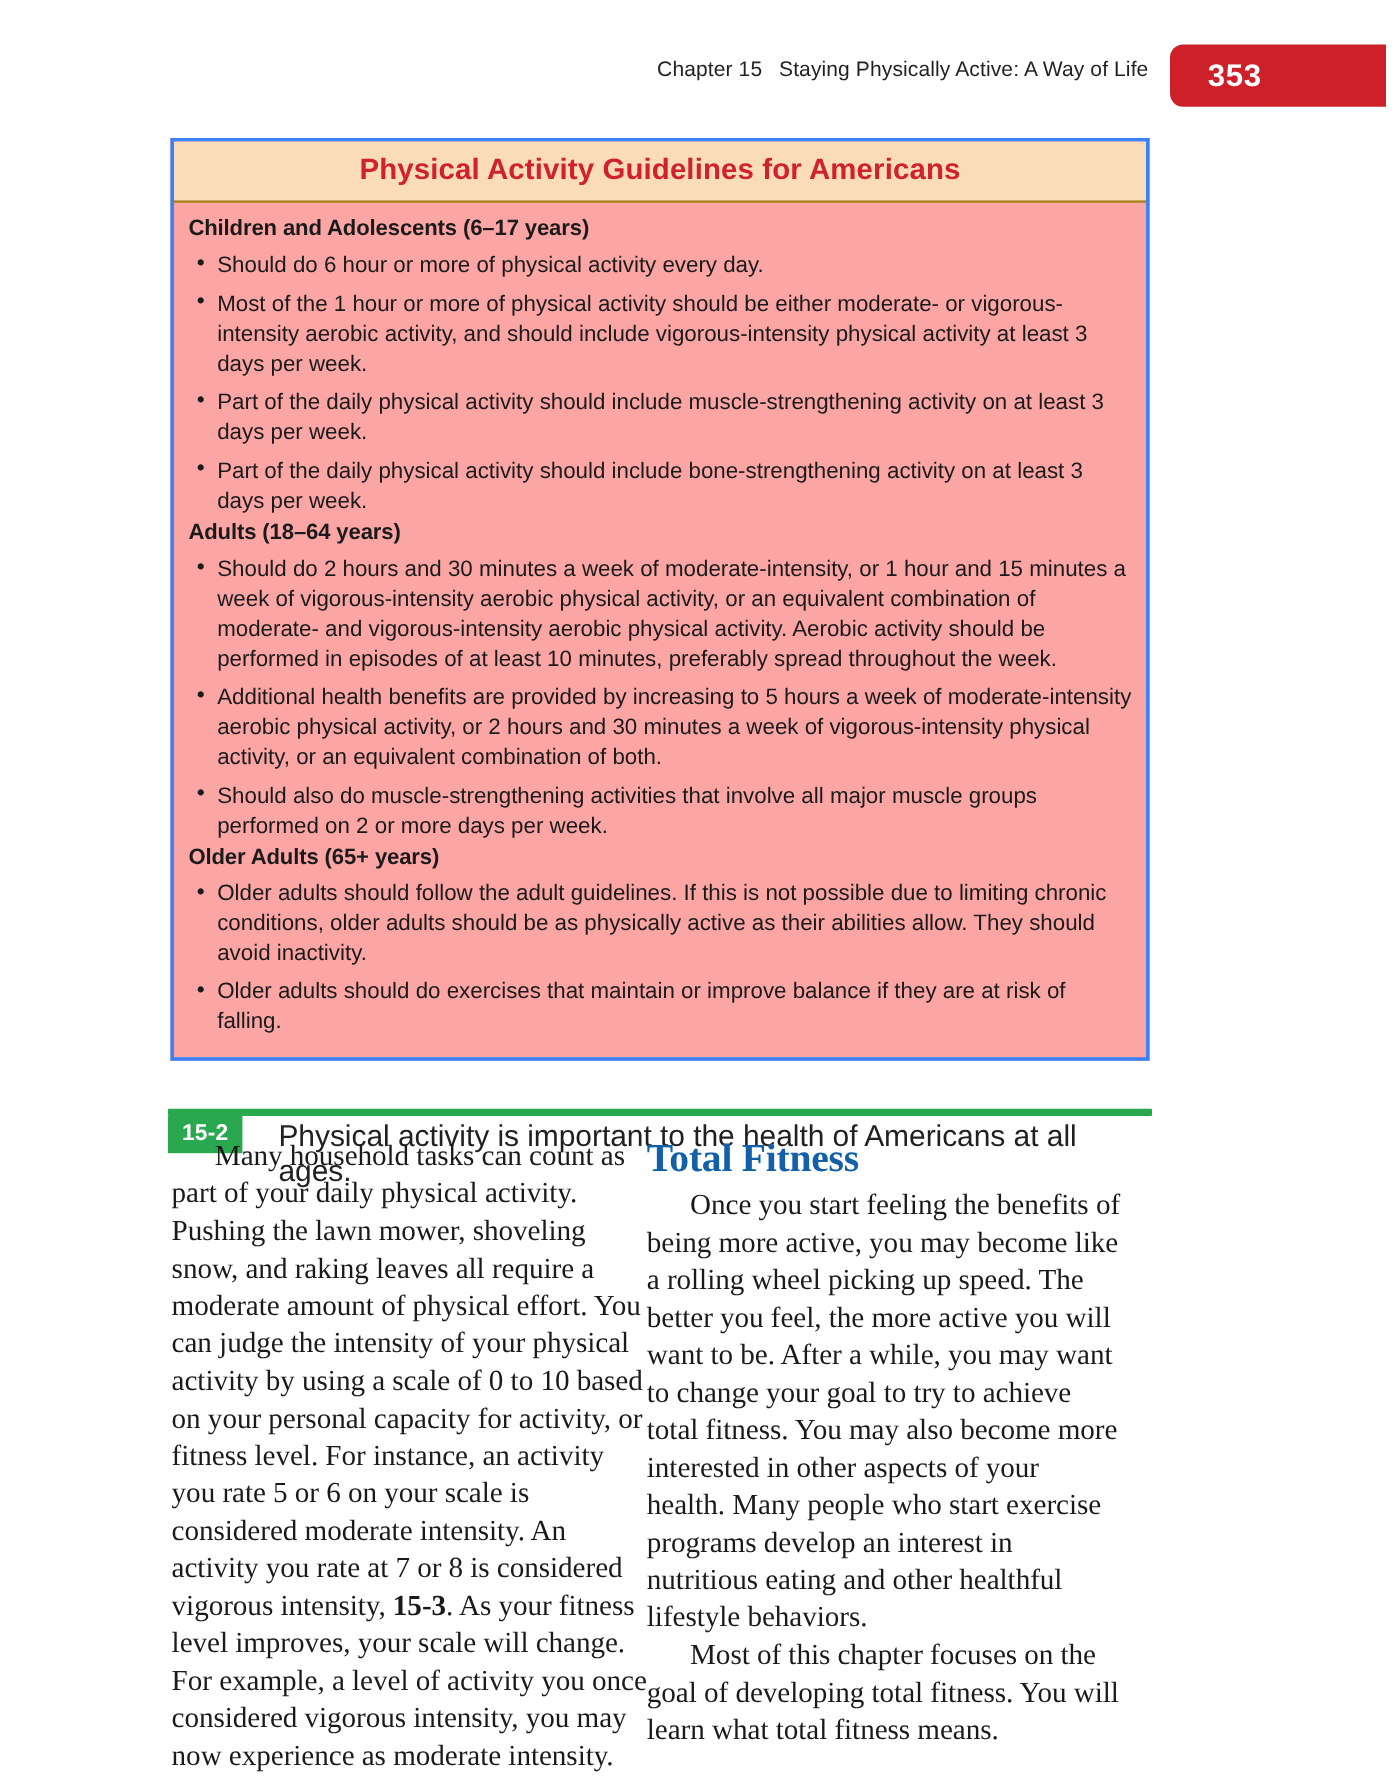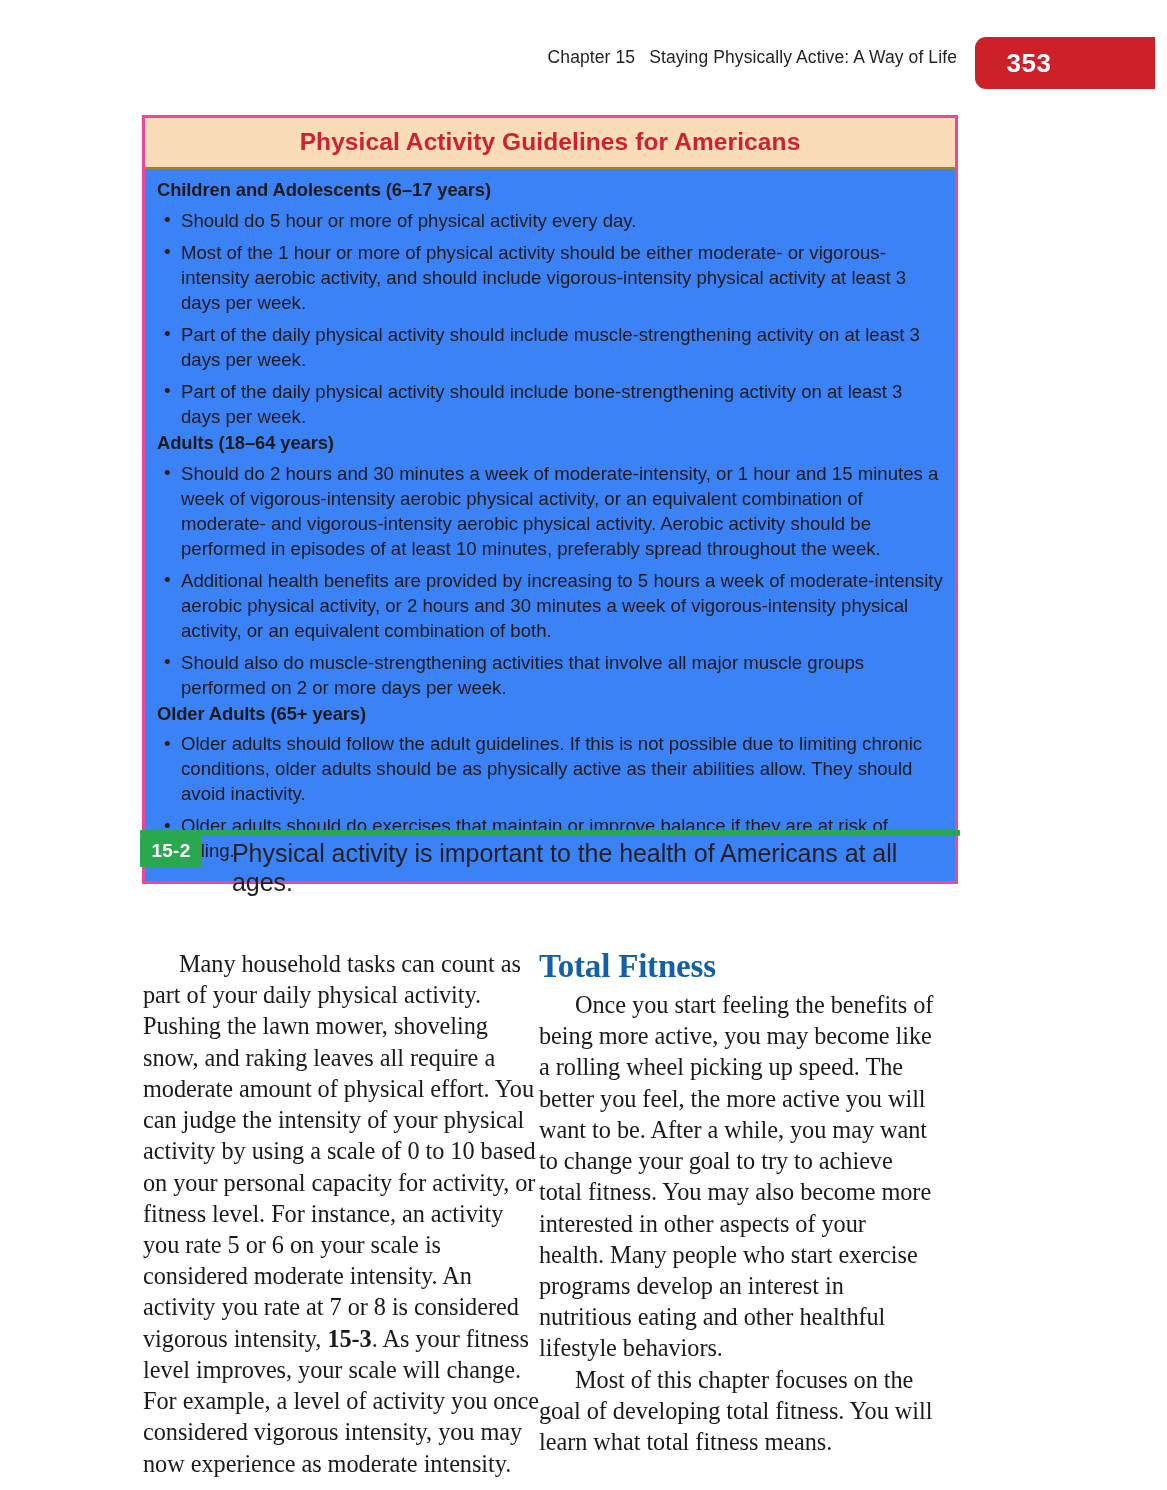--- a/index.html
+++ b/index.html
@@ -57,23 +57,23 @@
     color: #ffffff;
     letter-spacing: 0.5px;
   }
 
   
   .feature-box {
     position: absolute;
     left: 142px;
     top: 115px;
     width: 816px;
-    border: 3px solid #ec4899;
+    border: 3px solid #3b82f6;
     box-sizing: border-box;
-    background: #3b82f6;
+    background: #fca5a5;
   }
   .feature-box-title {
     background: #fbdcb8;
     border-bottom: 2px solid #a9811c;
     text-align: center;
     font-family: "Liberation Sans", sans-serif;
     font-weight: bold;
     font-size: 24.5px;
     color: #d0212f;
     padding: 10px 0 11px 0;
@@ -110,21 +110,21 @@
     left: 9px;
     top: -0.5px;
     font-size: 19px;
     line-height: 1.345;
   }
 
   
   .caption-block {
     position: absolute;
     left: 140px;
-    top: 830px;
+    top: 924px;
     width: 820px;
   }
   .caption-rule {
     width: 820px;
     height: 6px;
     background: #2aa84f;
     border-radius: 1px;
   }
   .caption-row {
     display: flex;
@@ -192,21 +192,21 @@
     <span>353</span>
   </div>
 </div>
 
 <div class="feature-box">
   <div class="feature-box-title">Physical Activity Guidelines for Americans</div>
   <div class="feature-box-body">
 
     <div class="group-heading">Children and Adolescents (6–17 years)</div>
     <ul class="bullets">
-      <li><span class="bullet-dot">•</span><span>Should do 5 hour or more of physical activity every day.</span></li>
+      <li><span class="bullet-dot">•</span><span>Should do 6 hour or more of physical activity every day.</span></li>
       <li><span class="bullet-dot">•</span><span>Most of the 1 hour or more of physical activity should be either moderate- or vigorous-intensity aerobic activity, and should include vigorous-intensity physical activity at least 3 days per week.</span></li>
       <li><span class="bullet-dot">•</span><span>Part of the daily physical activity should include muscle-strengthening activity on at least 3 days per week.</span></li>
       <li><span class="bullet-dot">•</span><span>Part of the daily physical activity should include bone-strengthening activity on at least 3 days per week.</span></li>
     </ul>
 
     <div class="group-heading spaced">Adults (18–64 years)</div>
     <ul class="bullets">
       <li><span class="bullet-dot">•</span><span>Should do 2 hours and 30 minutes a week of moderate-intensity, or 1 hour and 15 minutes a week of vigorous-intensity aerobic physical activity, or an equivalent combination of moderate- and vigorous-intensity aerobic physical activity. Aerobic activity should be performed in episodes of at least 10 minutes, preferably spread throughout the week.</span></li>
       <li><span class="bullet-dot">•</span><span>Additional health benefits are provided by increasing to 5 hours a week of moderate-intensity aerobic physical activity, or 2 hours and 30 minutes a week of vigorous-intensity physical activity, or an equivalent combination of both.</span></li>
       <li><span class="bullet-dot">•</span><span>Should also do muscle-strengthening activities that involve all major muscle groups performed on 2 or more days per week.</span></li>

